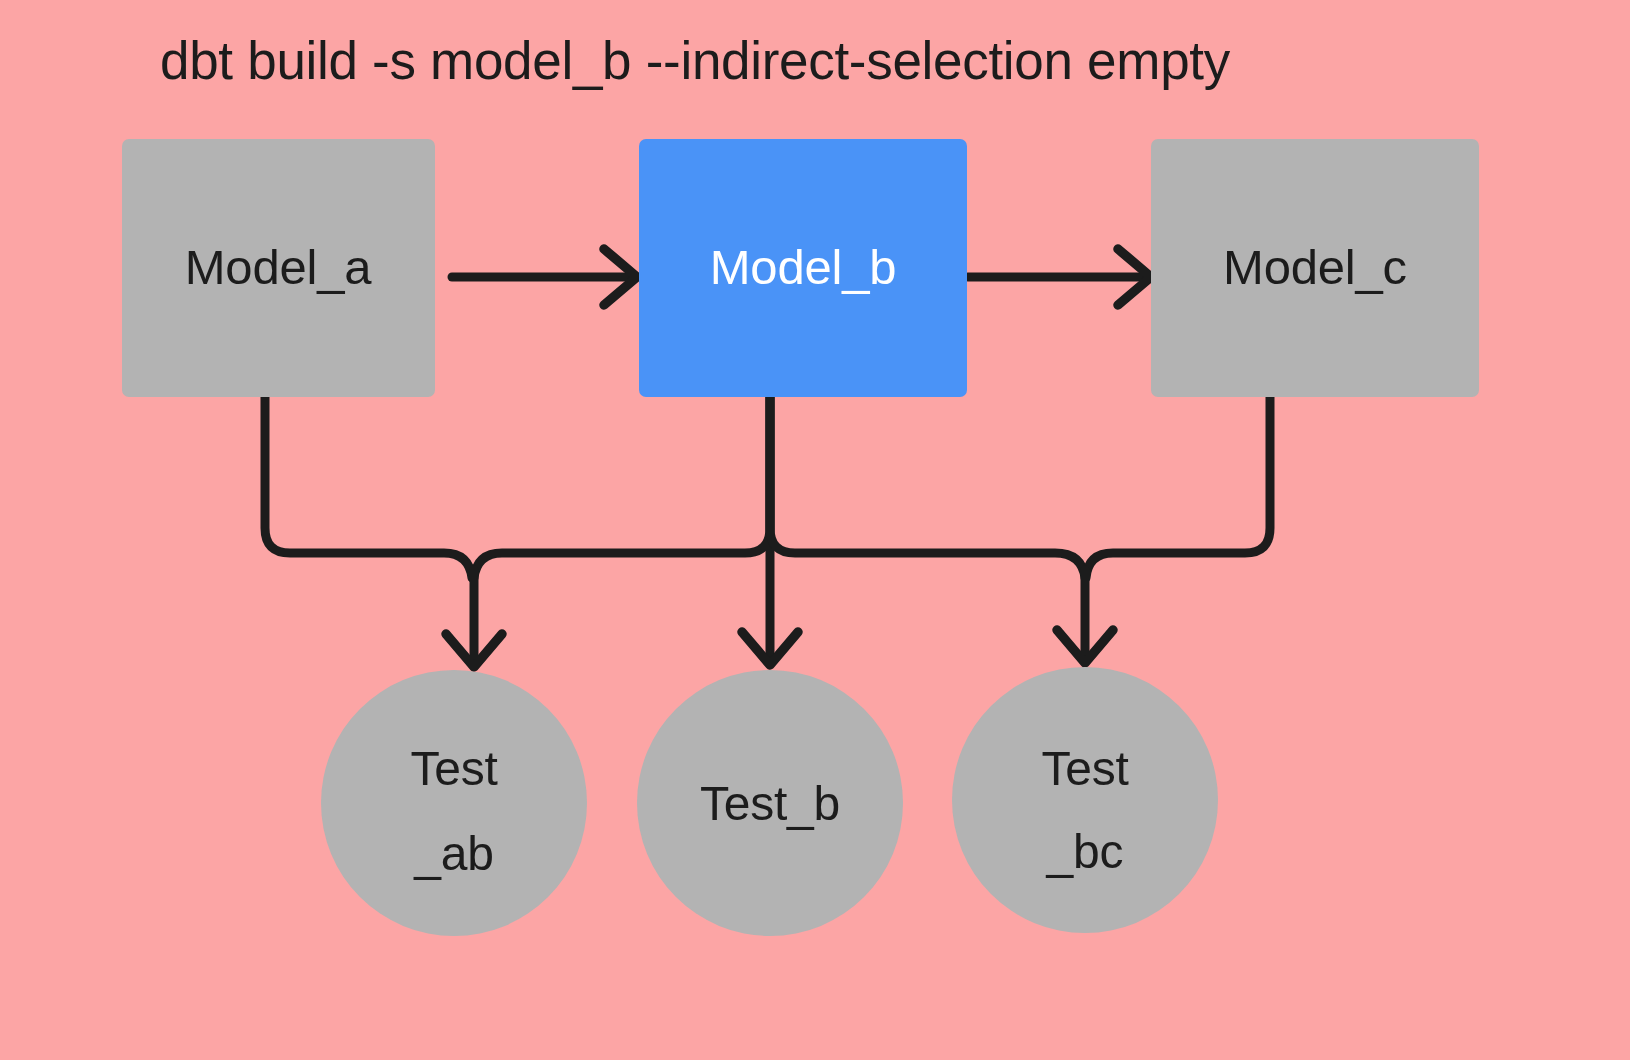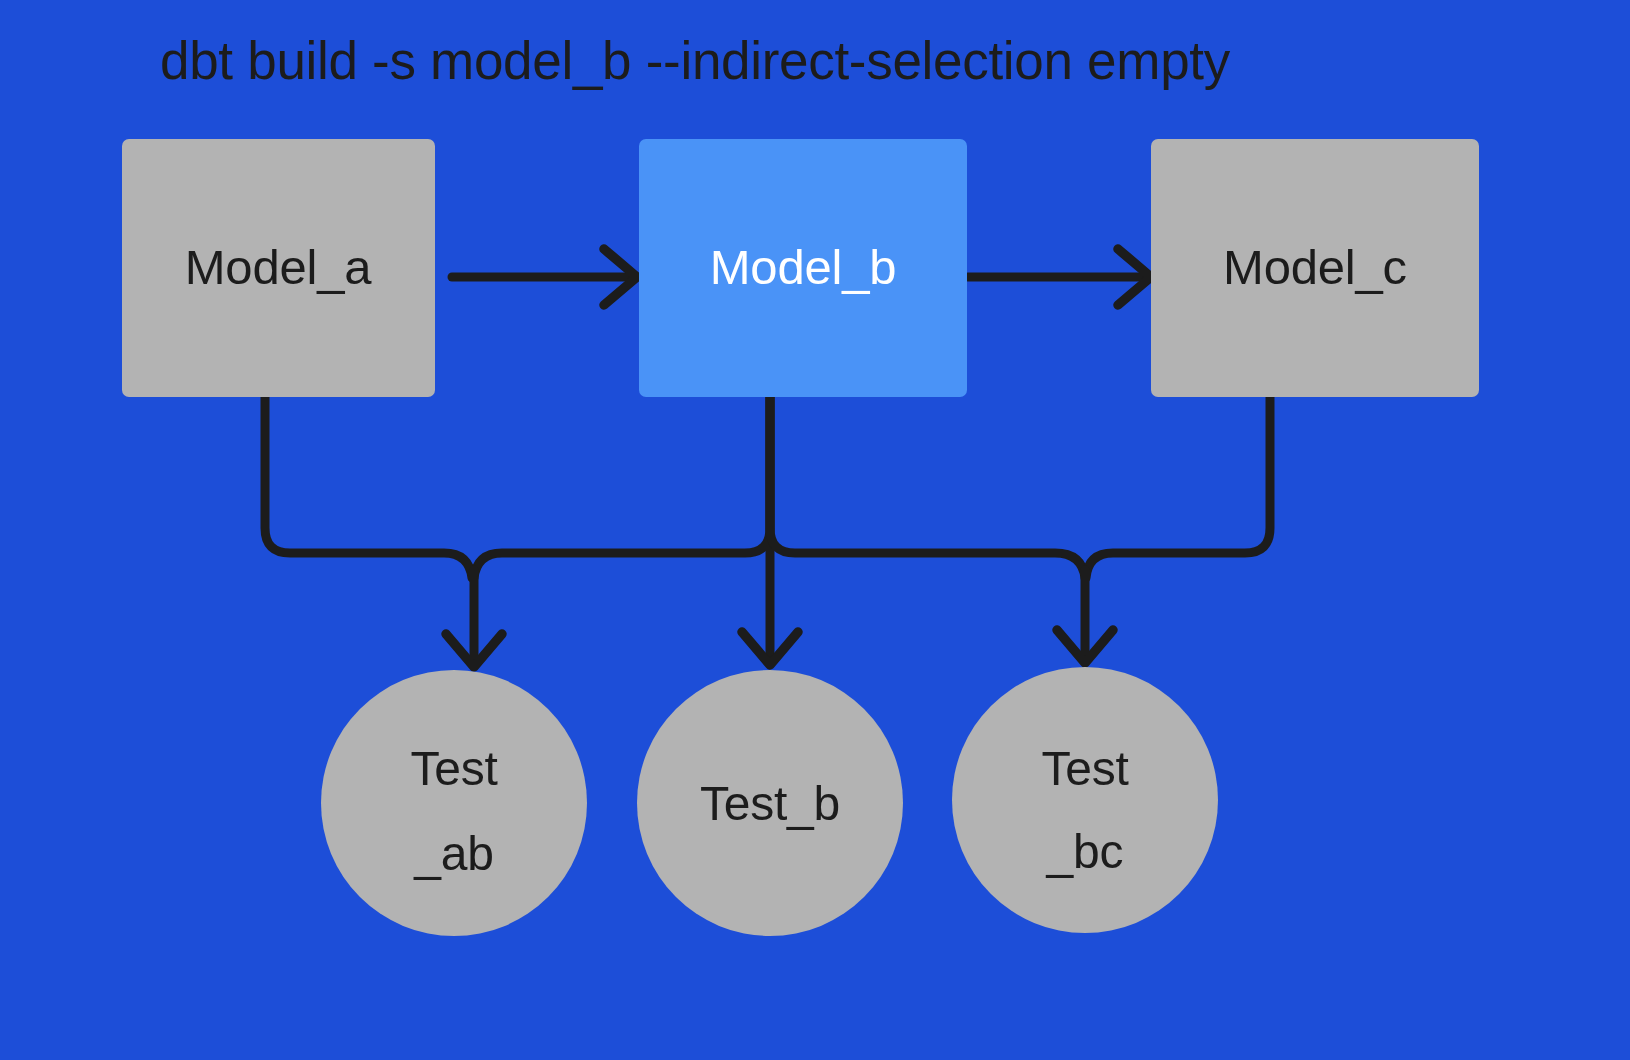--- a/index.html
+++ b/index.html
@@ -8,21 +8,21 @@
     background: #ffffff;
   }
   body {
     font-family: "Liberation Sans", sans-serif;
     -webkit-font-smoothing: antialiased;
   }
   #canvas {
     position: relative;
     width: 1630px;
     height: 1060px;
-    background: #1d4ed8;
+    background: #fca5a5;
     overflow: hidden;
   }
   #diagram-svg {
     position: absolute;
     left: 0;
     top: 0;
     width: 1630px;
     height: 1060px;
   }
   .title-text {

